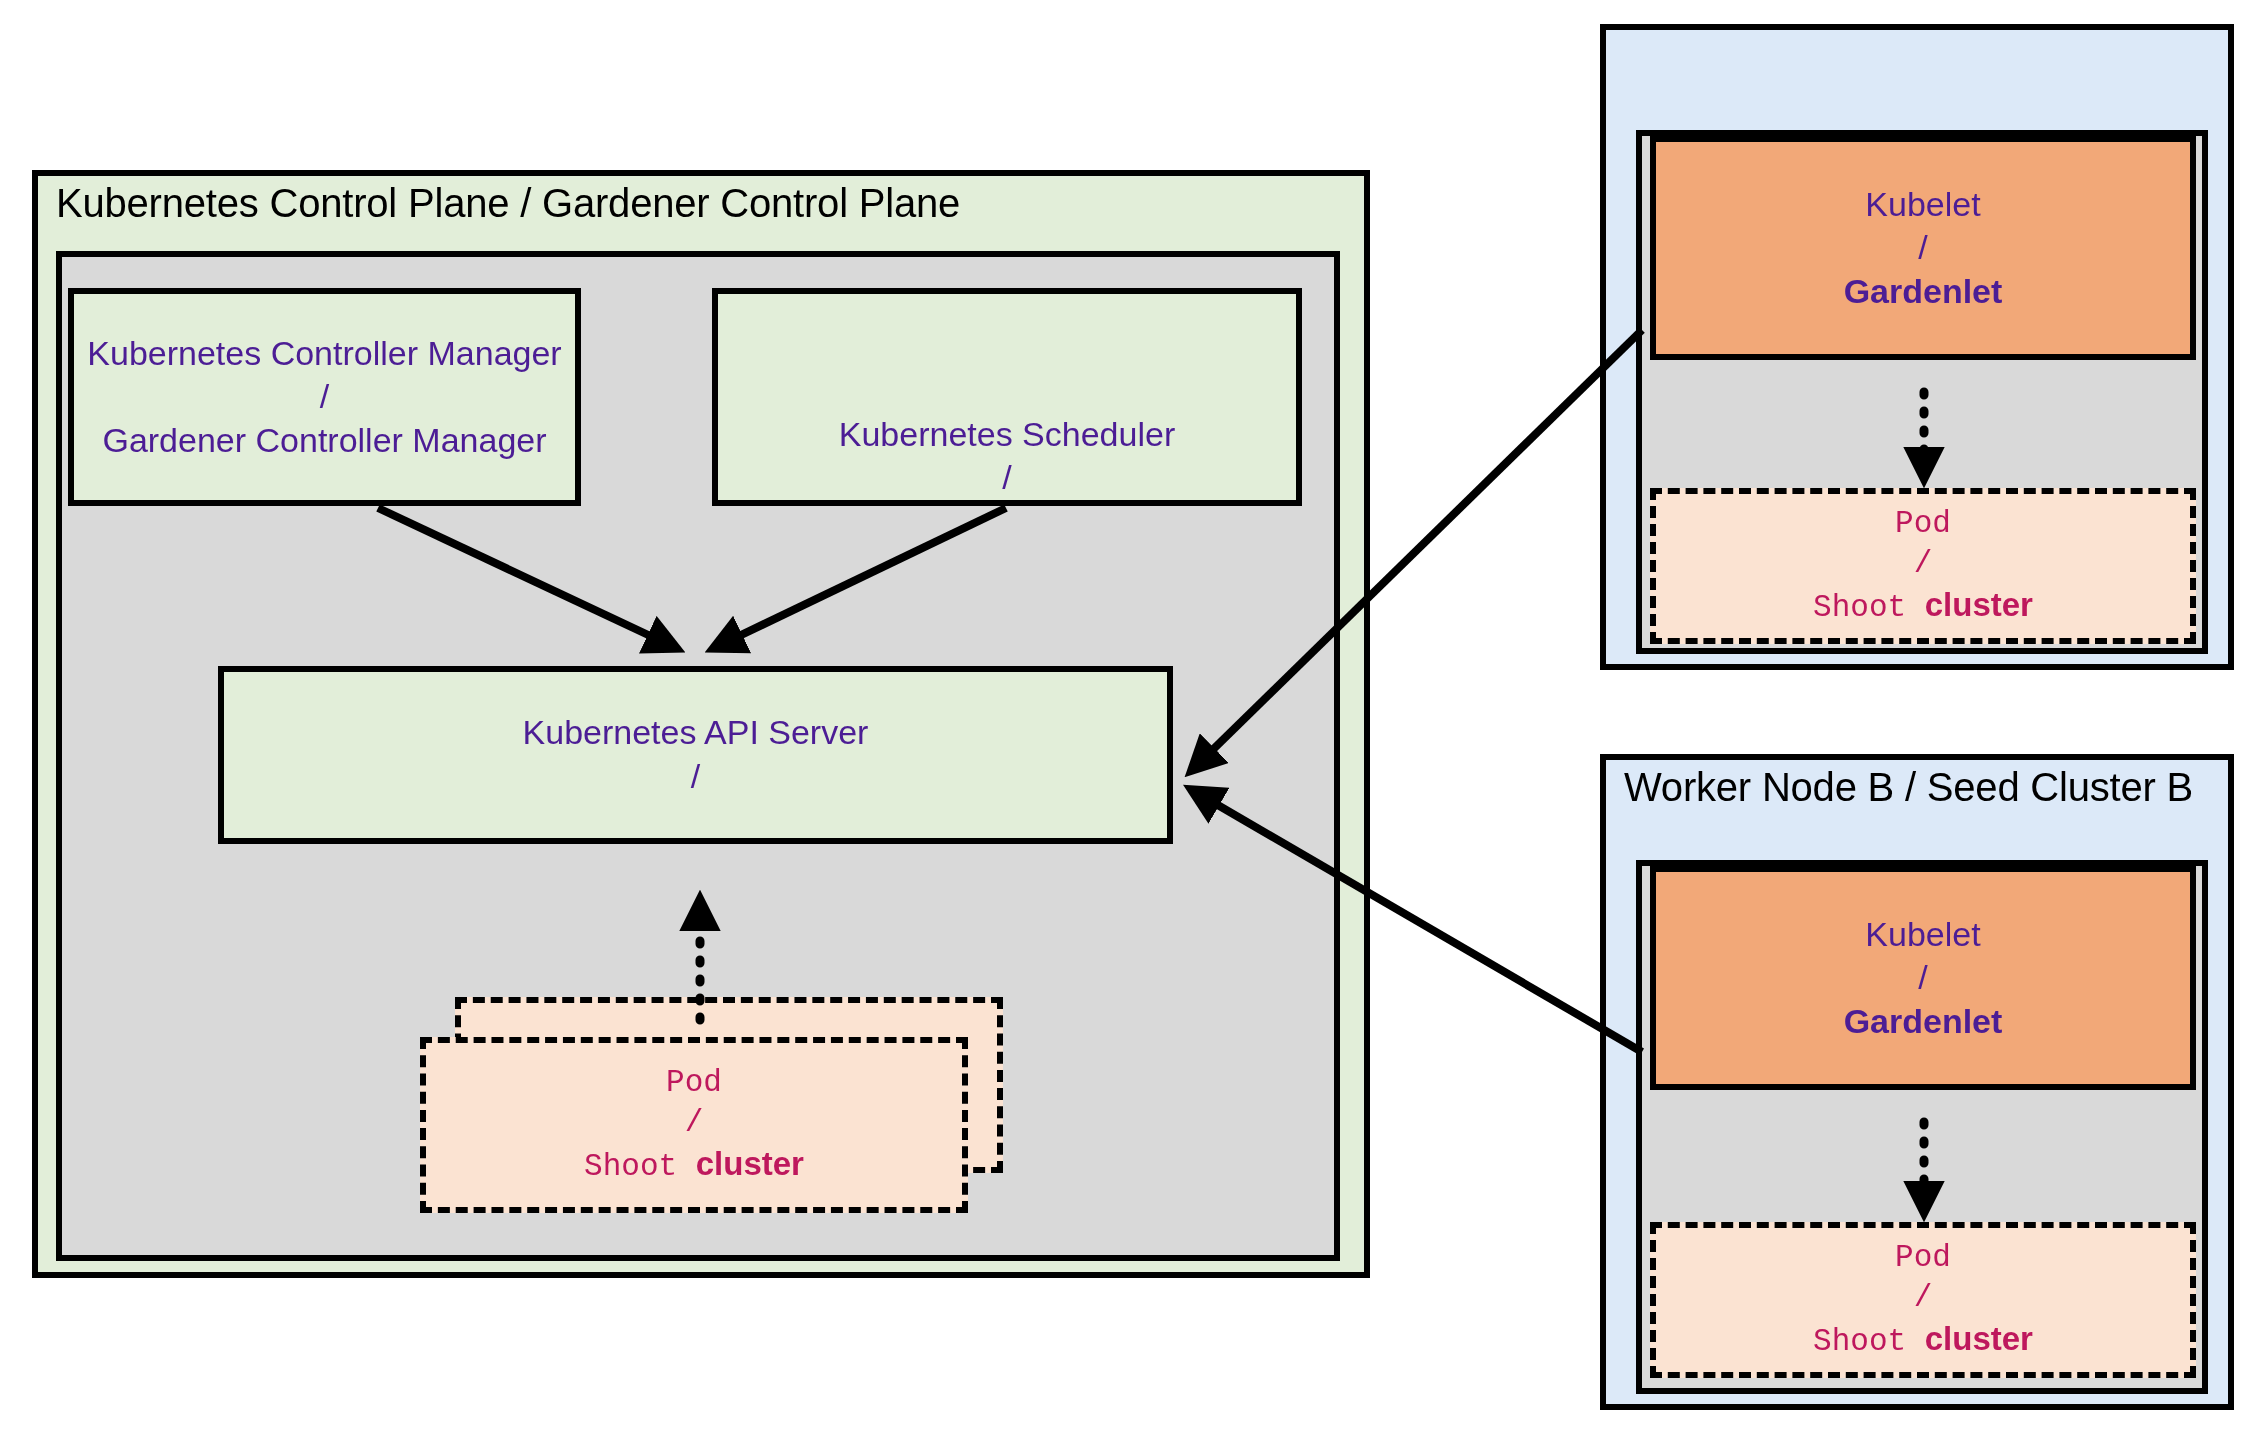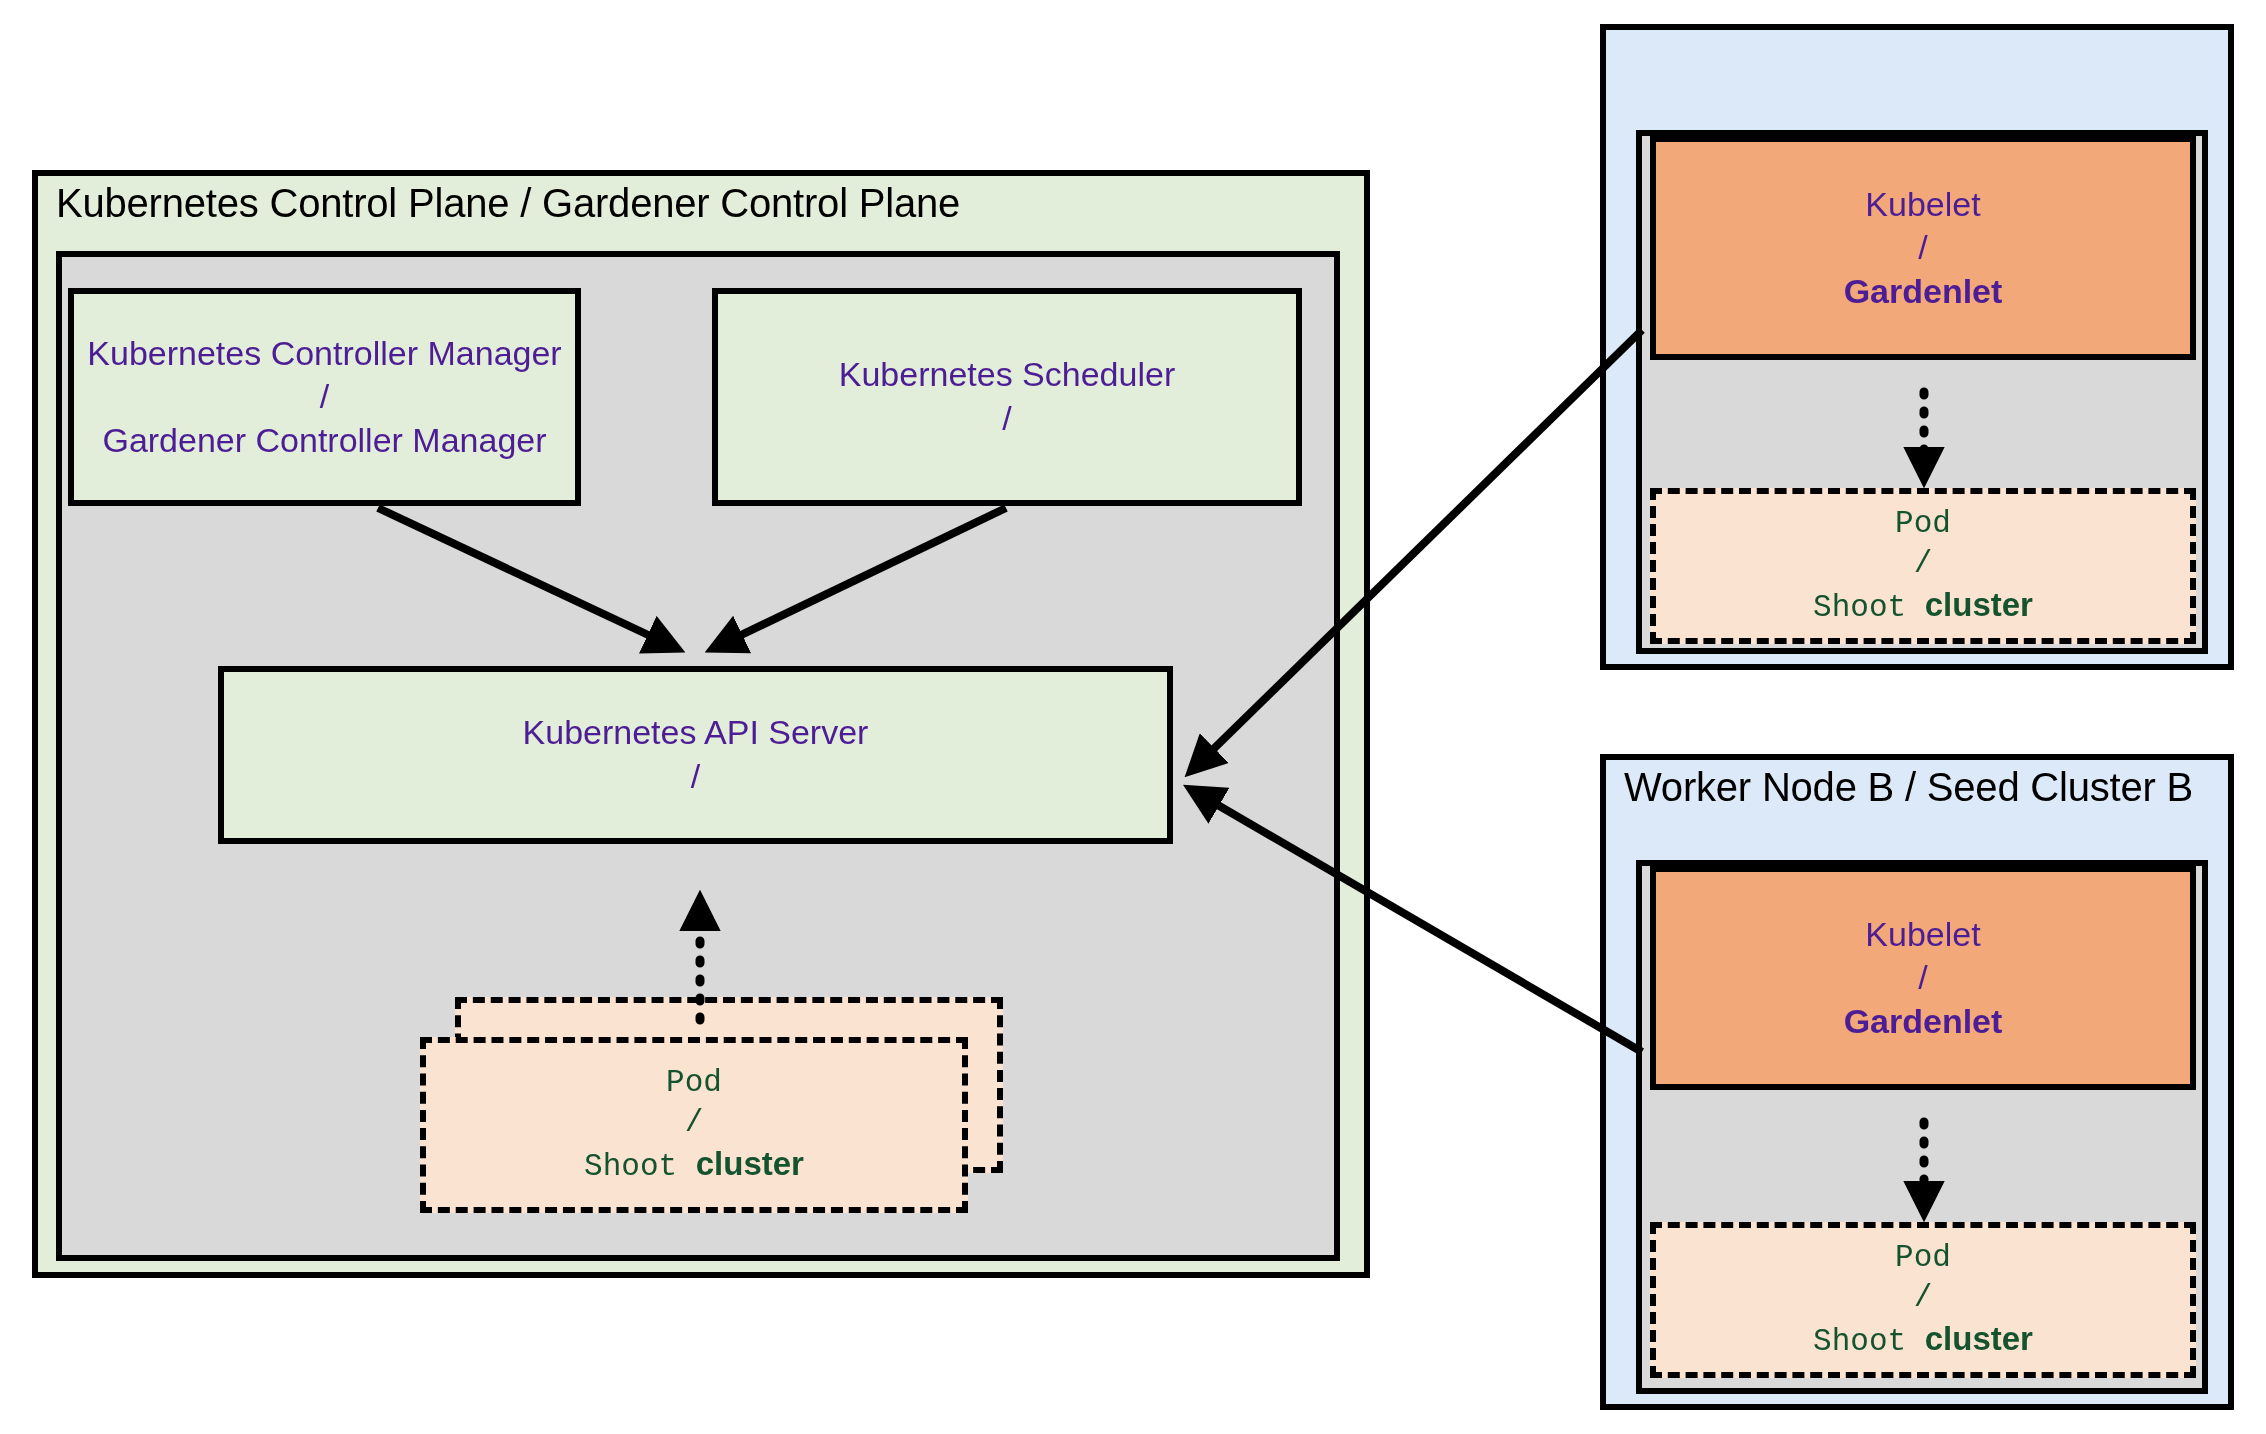--- a/index.html
+++ b/index.html
@@ -72,21 +72,21 @@
     flex-direction: column;
     align-items: center;
     justify-content: center;
     text-align: center;
   }
   .pod .line {
     font-family: "Liberation Mono", monospace;
     font-size: 31px;
     line-height: 1.30;
     white-space: nowrap;
-    color: #14532d;
+    color: #be185d;
     text-align: center;
   }
   .pod .line .sans-bold {
     font-family: Liberation Sans, sans-serif;
     font-weight: bold;
     font-size: 33px;
   }
   .pod-shadow {
     background: #fbe3d2;
     border: 6px dashed #000000;
@@ -111,21 +111,21 @@
 
     <div class="abs inner-gray" style="left:18px; top:75px; width:1284px; height:1010px;"></div>
   </div>
 
   <div class="abs node green" style="left:68px; top:288px; width:513px; height:218px;">
     <div class="line">Kubernetes Controller Manager</div>
     <div class="line slash">/</div>
     <div class="line">Gardener Controller Manager</div>
   </div>
 
-  <div class="abs node green" style="left:712px; top:288px; width:590px; height:218px;">
+  <div class="abs node green" style="left:712px; top:288px; width:590px; height:218px;justify-content:flex-end;">
     <div class="line">Kubernetes Scheduler</div>
     <div class="line slash">/</div>
   </div>
 
   <div class="abs node green" style="left:218px; top:666px; width:955px; height:178px;">
     <div class="line">Kubernetes API Server</div>
     <div class="line slash">/</div>
   </div>
 
   <div class="abs pod-shadow" style="left:455px; top:997px; width:548px; height:176px;"></div>

